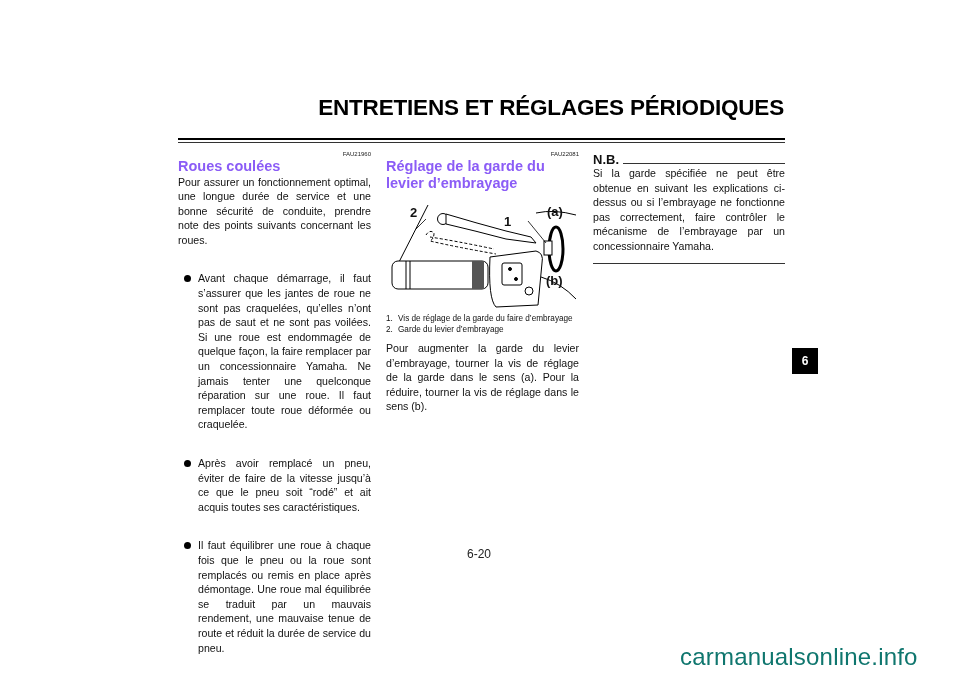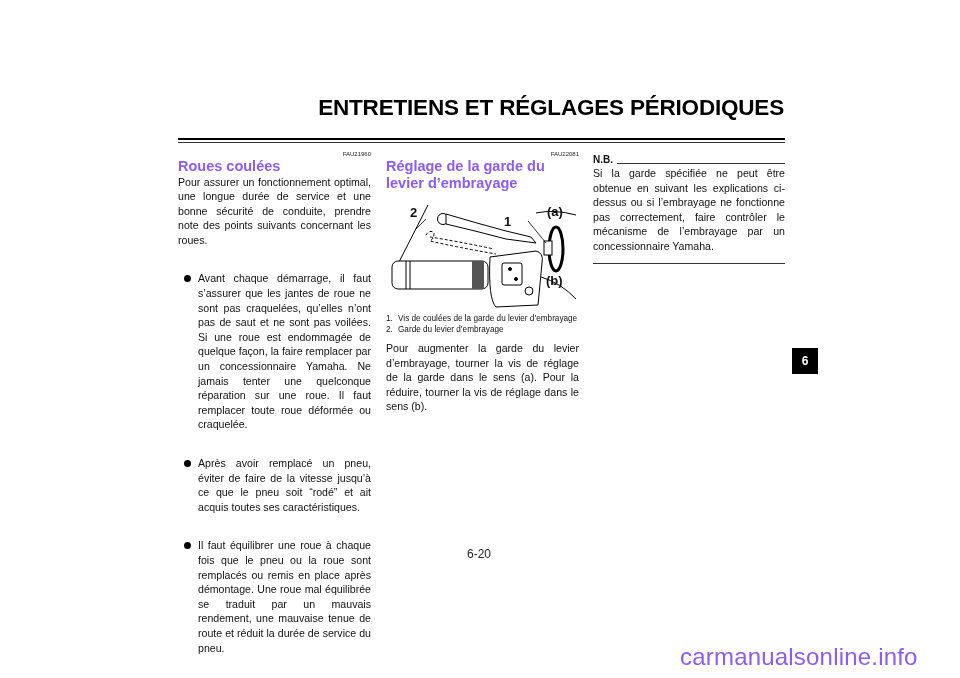--- a/index.html
+++ b/index.html
@@ -28,33 +28,33 @@
     .bullets li .dot {
       position: absolute; left: 6px; top: 4px; width: 7px; height: 7px; border-radius: 50%; background: #000;
     }
     .figure { position: relative; width: 193px; height: 110px; margin-top: 8px; }
     .captions { font-size: 8.2px; line-height: 11px; margin-top: 4px; }
     .captions .cap { position: relative; padding-left: 12px; }
     .captions .cap .num { position: absolute; left: 0; top: 0; }
     .body2 { margin-top: 6px; }
 
     .nb-head { display: flex; align-items: flex-end; margin-top: 3px; }
-    .nb-label { font-weight: bold; font-size: 10px; line-height: 13px; }
+    .nb-label { font-weight: bold; font-size: 13px; line-height: 13px; }
     .nb-line { flex: 1; height: 1px; background: #333; margin-left: 4px; margin-bottom: 2px; }
     .nb-bottom { height: 1px; background: #333; margin-top: 9px; }
 
     .chapter-tab {
       position: absolute; left: 792px; top: 348px; width: 26px; height: 26px; background: #000;
       color: #fff; font-weight: bold; font-size: 12px; display: flex; align-items: center; justify-content: center;
     }
     .page-number {
       position: absolute; left: 467px; top: 547px; font-size: 12px; color: #222;
     }
     .watermark {
-      position: absolute; left: 680px; top: 643px; font-size: 24px; color: #8b5cf6; letter-spacing: 0.2px;
+      position: absolute; left: 680px; top: 643px; font-size: 24px; color: #0f766e; letter-spacing: 0.2px;
     }
   </style>
 </head>
 <body>
 
 <div class="page-title">ENTRETIENS ET RÉGLAGES PÉRIODIQUES</div>
 <div class="rule-thick"></div>
 <div class="rule-thin"></div>
 
 <div class="col col1">
@@ -115,21 +115,21 @@
     </svg>
     <span style="position:absolute;left:24px;top:7px;font-weight:bold;font-size:13px;">2</span>
     <span style="position:absolute;left:118px;top:16px;font-weight:bold;font-size:13px;">1</span>
     <span style="position:absolute;left:161px;top:6px;font-weight:bold;font-size:13px;">(a)</span>
     <span style="position:absolute;left:160px;top:75px;font-weight:bold;font-size:13px;">(b)</span>
   </div>
 
   <div class="captions">
     <div class="cap">
       <span class="num">1.</span>
-      <span>Vis de coulées de la garde du levier d’embrayage</span>
+      <span>Vis de réglage de la garde du faire d’embrayage</span>
     </div>
     <div class="cap">
       <span class="num">2.</span>
       <span>Garde du levier d’embrayage</span>
     </div>
   </div>
 
   <div class="body2">
     <p>Pour augmenter la garde du levier d’embrayage, tourner la vis de réglage de la garde dans le sens (a). Pour la réduire, tourner la vis de réglage dans le sens (b).</p>
   </div>

